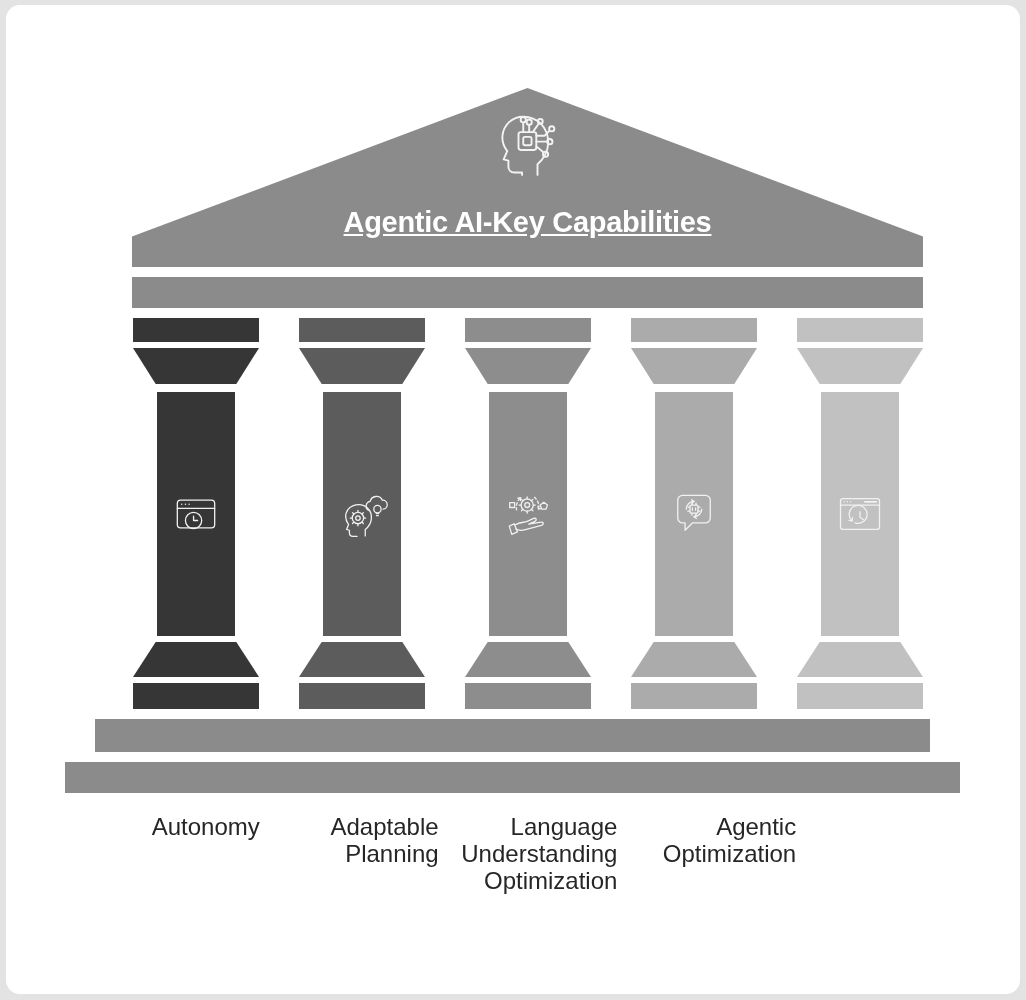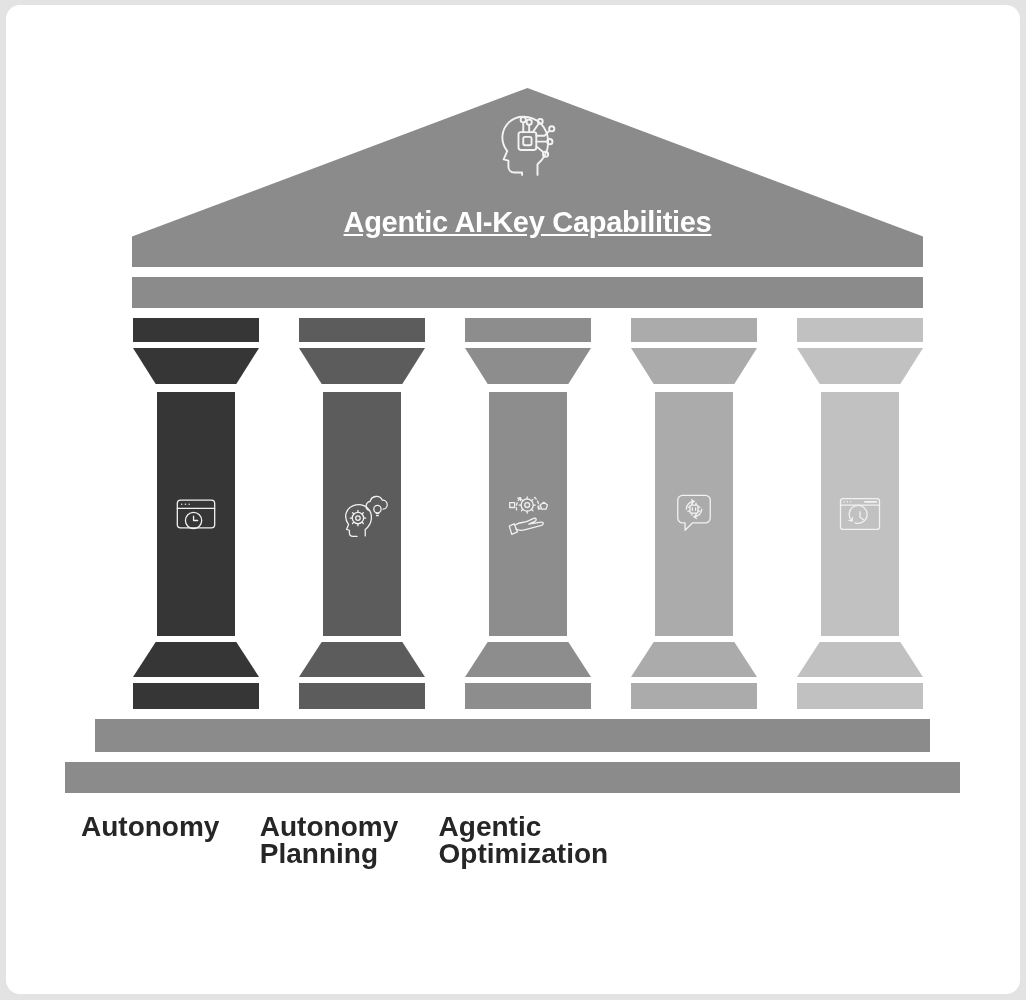--- a/index.html
+++ b/index.html
@@ -79,23 +79,23 @@
     position:absolute; left:65px; top:762px; width:895px; height:31px;
     background: var(--steps, #8b8b8b);
   }
 
   
   .labels {
     position:absolute; left:81px; top:813px; width:894px;
     display:flex; align-items:flex-start;
   }
   .label {
-    width:178.8px; text-align:left;
+    width:178.8px; text-align:right;
     color: var(--label-color, #262626);
-    font-size:28px; font-weight:bold; line-height:27px;
+    font-size:24px; font-weight:normal; line-height:27px;
   }
 
   svg { display:block; }
 </style>
 </head>
 <body>
 
 <div class="canvas">
   <div class="card"></div>
 
@@ -217,16 +217,17 @@
     </div>
     <div class="base-trap"></div>
     <div class="base-rect"></div>
   </div>
 
   <div class="step-1"></div>
   <div class="step-2"></div>
 
   <div class="labels">
     <div class="label">Autonomy</div>
-    <div class="label">Autonomy Planning</div>
+    <div class="label">Adaptable Planning</div>
+    <div class="label">Language Understanding Optimization</div>
     <div class="label">Agentic Optimization</div>
   </div>
 </div>
 
 </body></html>

